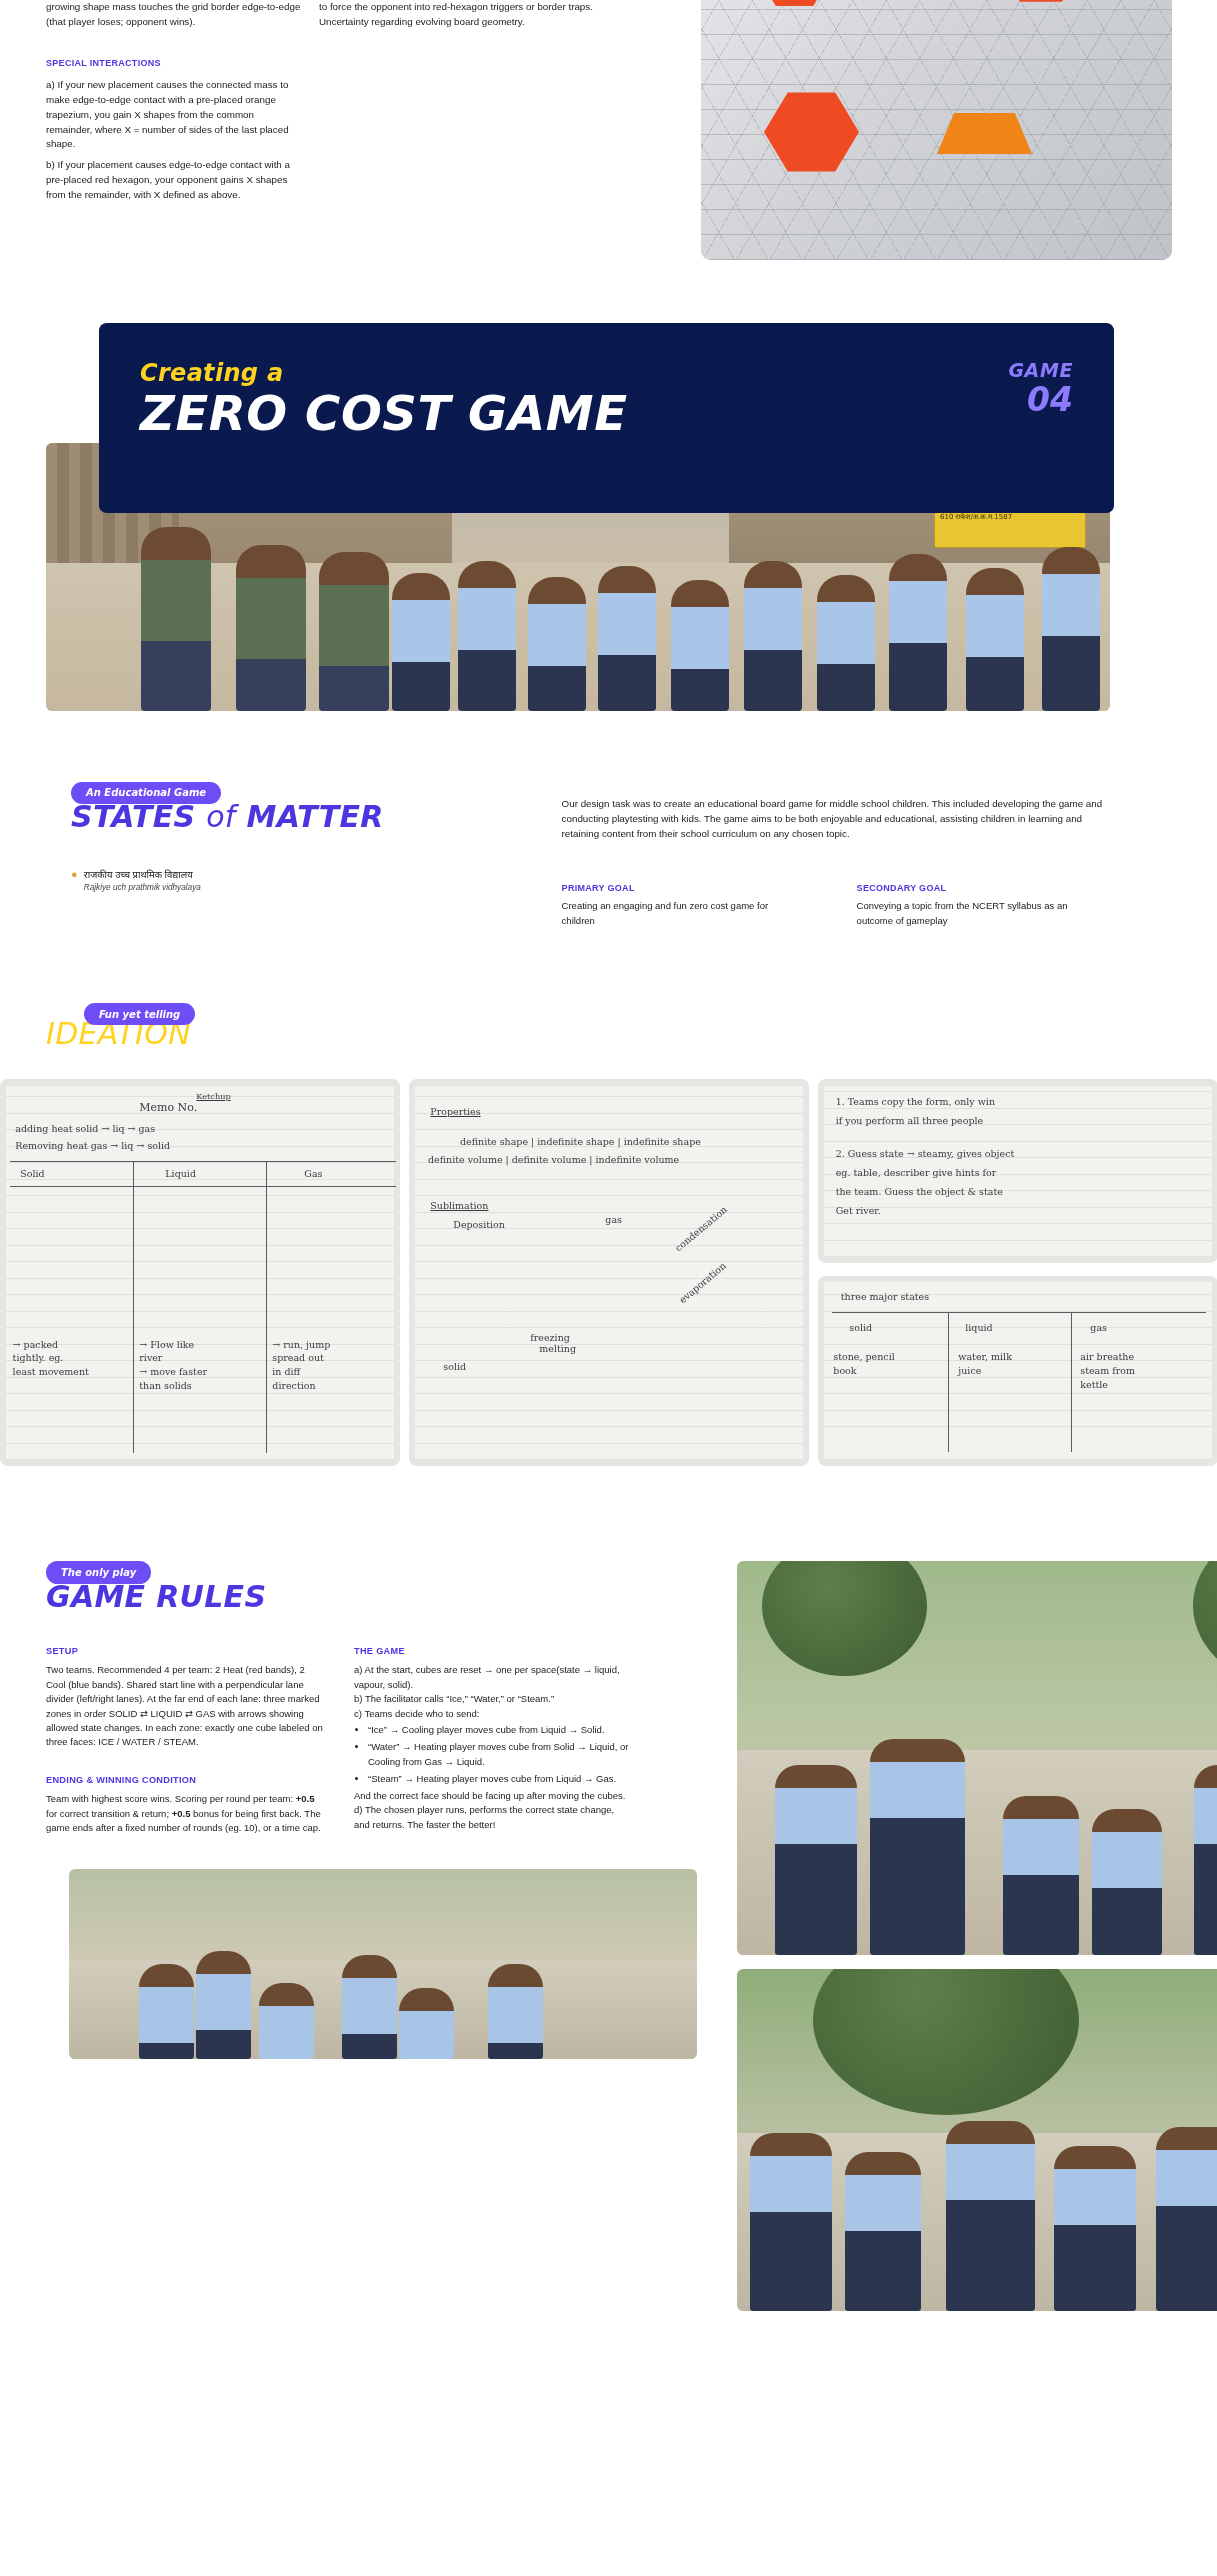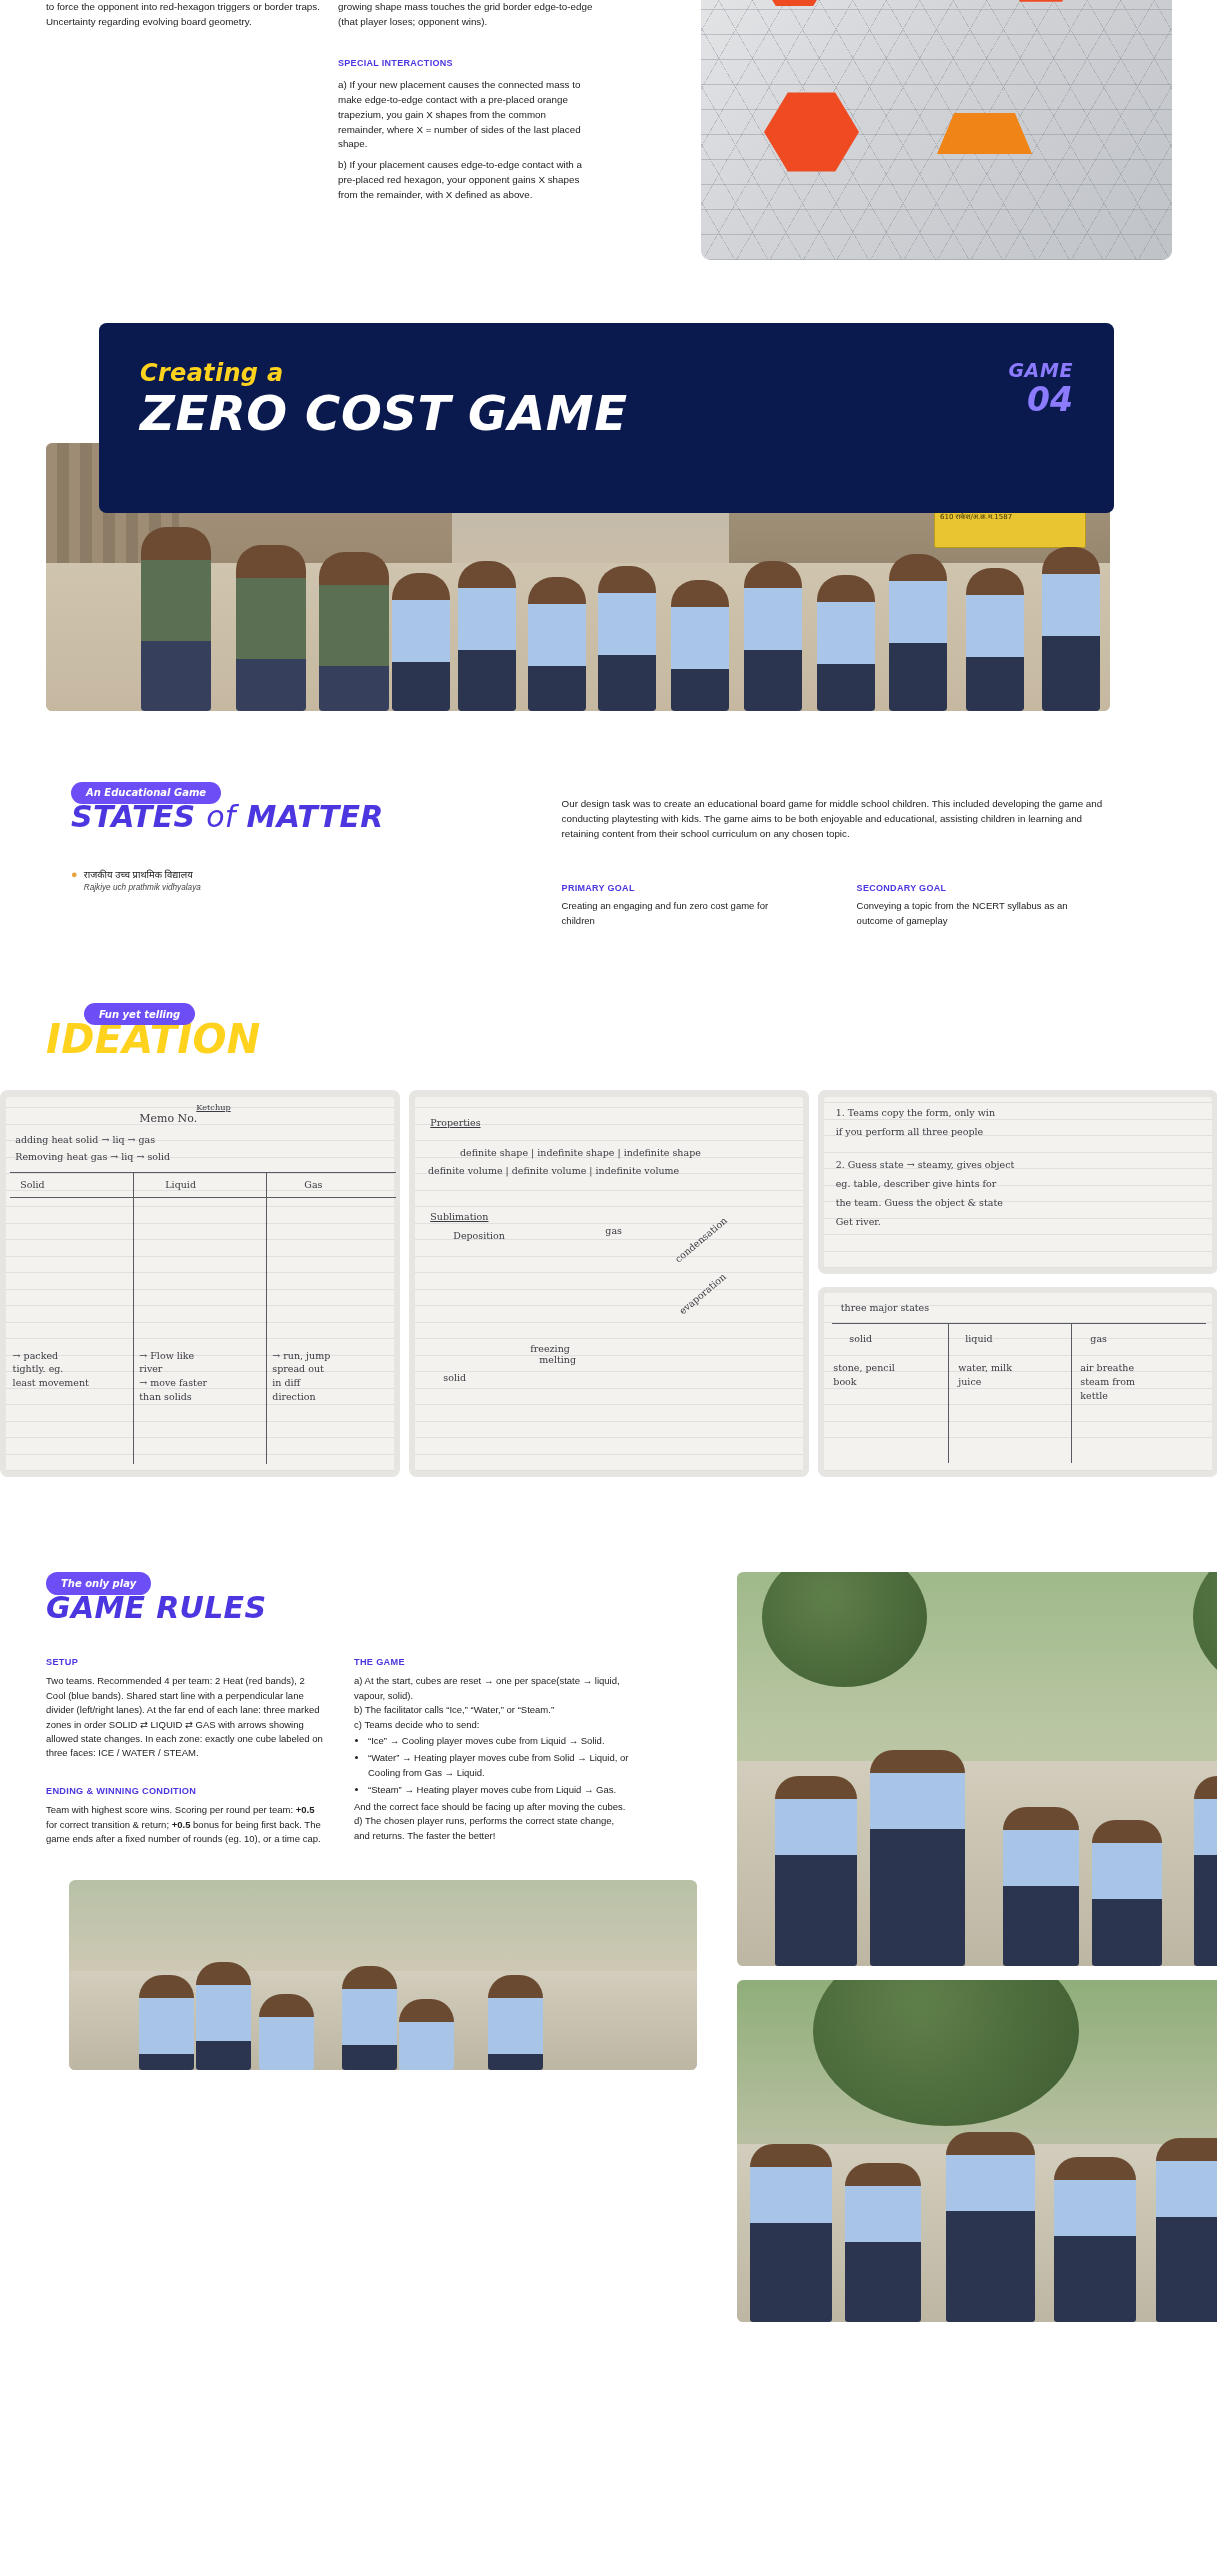--- a/index.html
+++ b/index.html
@@ -217,21 +217,21 @@
   .goal-head {
     color: #4b36e0; font-size: 9px; font-weight: bold; letter-spacing: 0.3px;
     margin-bottom: 6.3px;
   }
   .goal-body { font-size: 9.5px; line-height: 1.5; color: #222; width: 228px; }
 
   
   .ideation-wrap { margin-top: 75px; padding: 0 46px; position: relative; }
   .ideation-title {
     font-family: "DejaVu Sans", sans-serif;
-    font-size: 40px; font-weight: bold; font-style: italic;
+    font-size: 30px; font-weight: normal; font-style: italic;
     color: #ffd21e; letter-spacing: 0.3px; margin-top: -9px;
   }
   .ideation-pill { position: relative; left: 38px; z-index: 2; }
 
   .notes-row {
     display: flex; gap: 9px; margin-top: 28px; padding: 0 0 0 0;
     width: 1218px; margin-left: -46px;
   }
   .note {
     background: #e7e5e2;
@@ -306,28 +306,28 @@
   }
 
   .foot-space { height: 57px; }
 </style>
 </head>
 <body>
 
 <div class="page">
 
   <div class="top-section">
-    <div class="top-col c2">
-      <p>to force the opponent into red-hexagon triggers or border traps. Uncertainty regarding evolving board geometry.</p>
-    </div>
     <div class="top-col c1">
       <p>growing shape mass touches the grid border edge-to-edge (that player loses; opponent wins).</p>
       <div class="special-head">SPECIAL INTERACTIONS</div>
       <p>a) If your new placement causes the connected mass to make edge-to-edge contact with a pre-placed orange trapezium, you gain X shapes from the common remainder, where X = number of sides of the last placed shape.</p>
       <p>b) If your placement causes edge-to-edge contact with a pre-placed red hexagon, your opponent gains X shapes from the remainder, with X defined as above.</p>
+    </div>
+    <div class="top-col c2">
+      <p>to force the opponent into red-hexagon triggers or border traps. Uncertainty regarding evolving board geometry.</p>
     </div>
 
     <div class="top-photo">
       <div class="hex-board">
         <div class="hex h1"></div>
         <div class="hex h2"></div>
         <div class="hex h3"></div>
         <div class="trap t1"></div>
       </div>
     </div>

